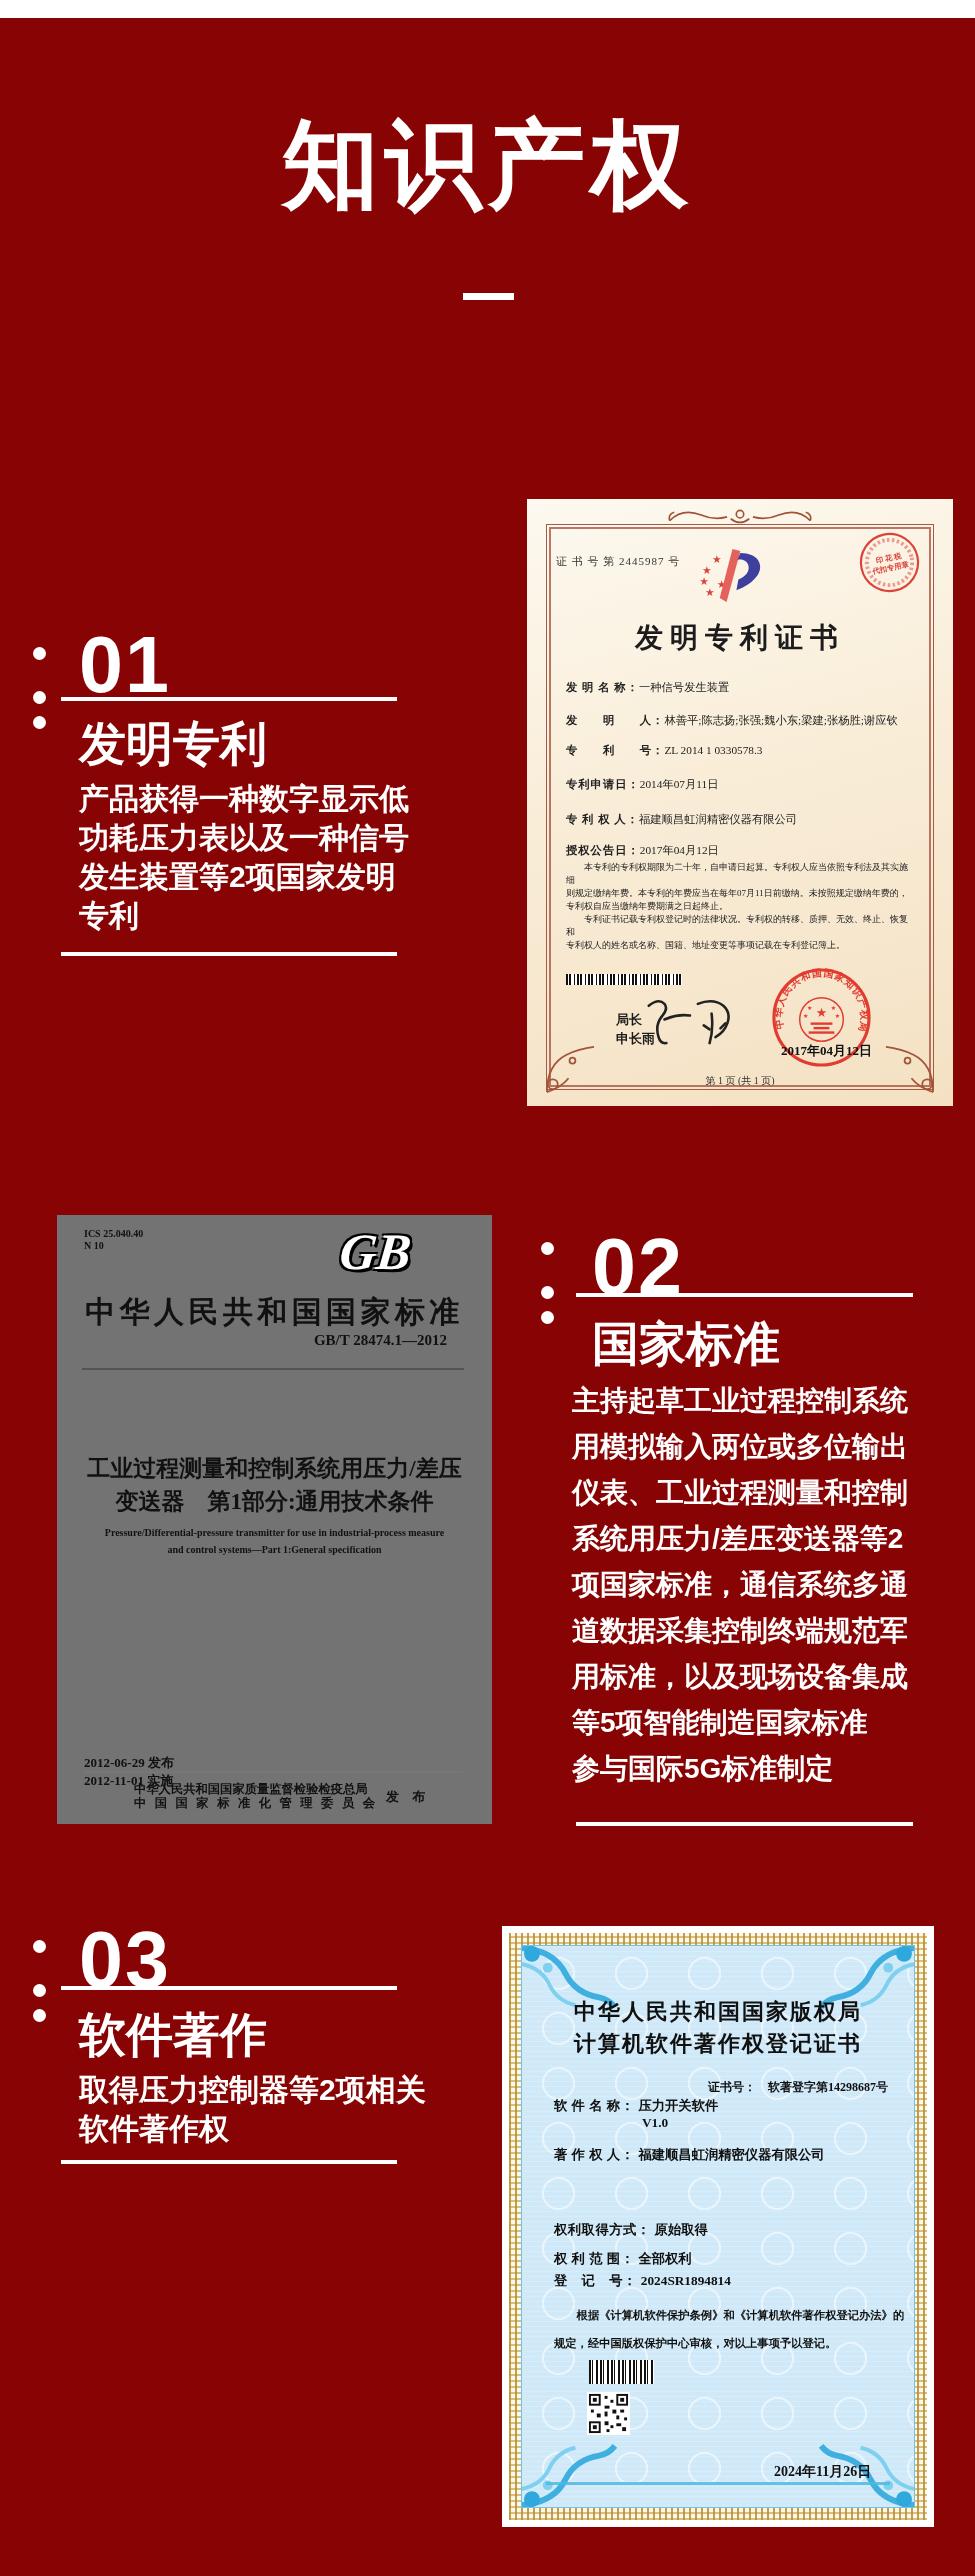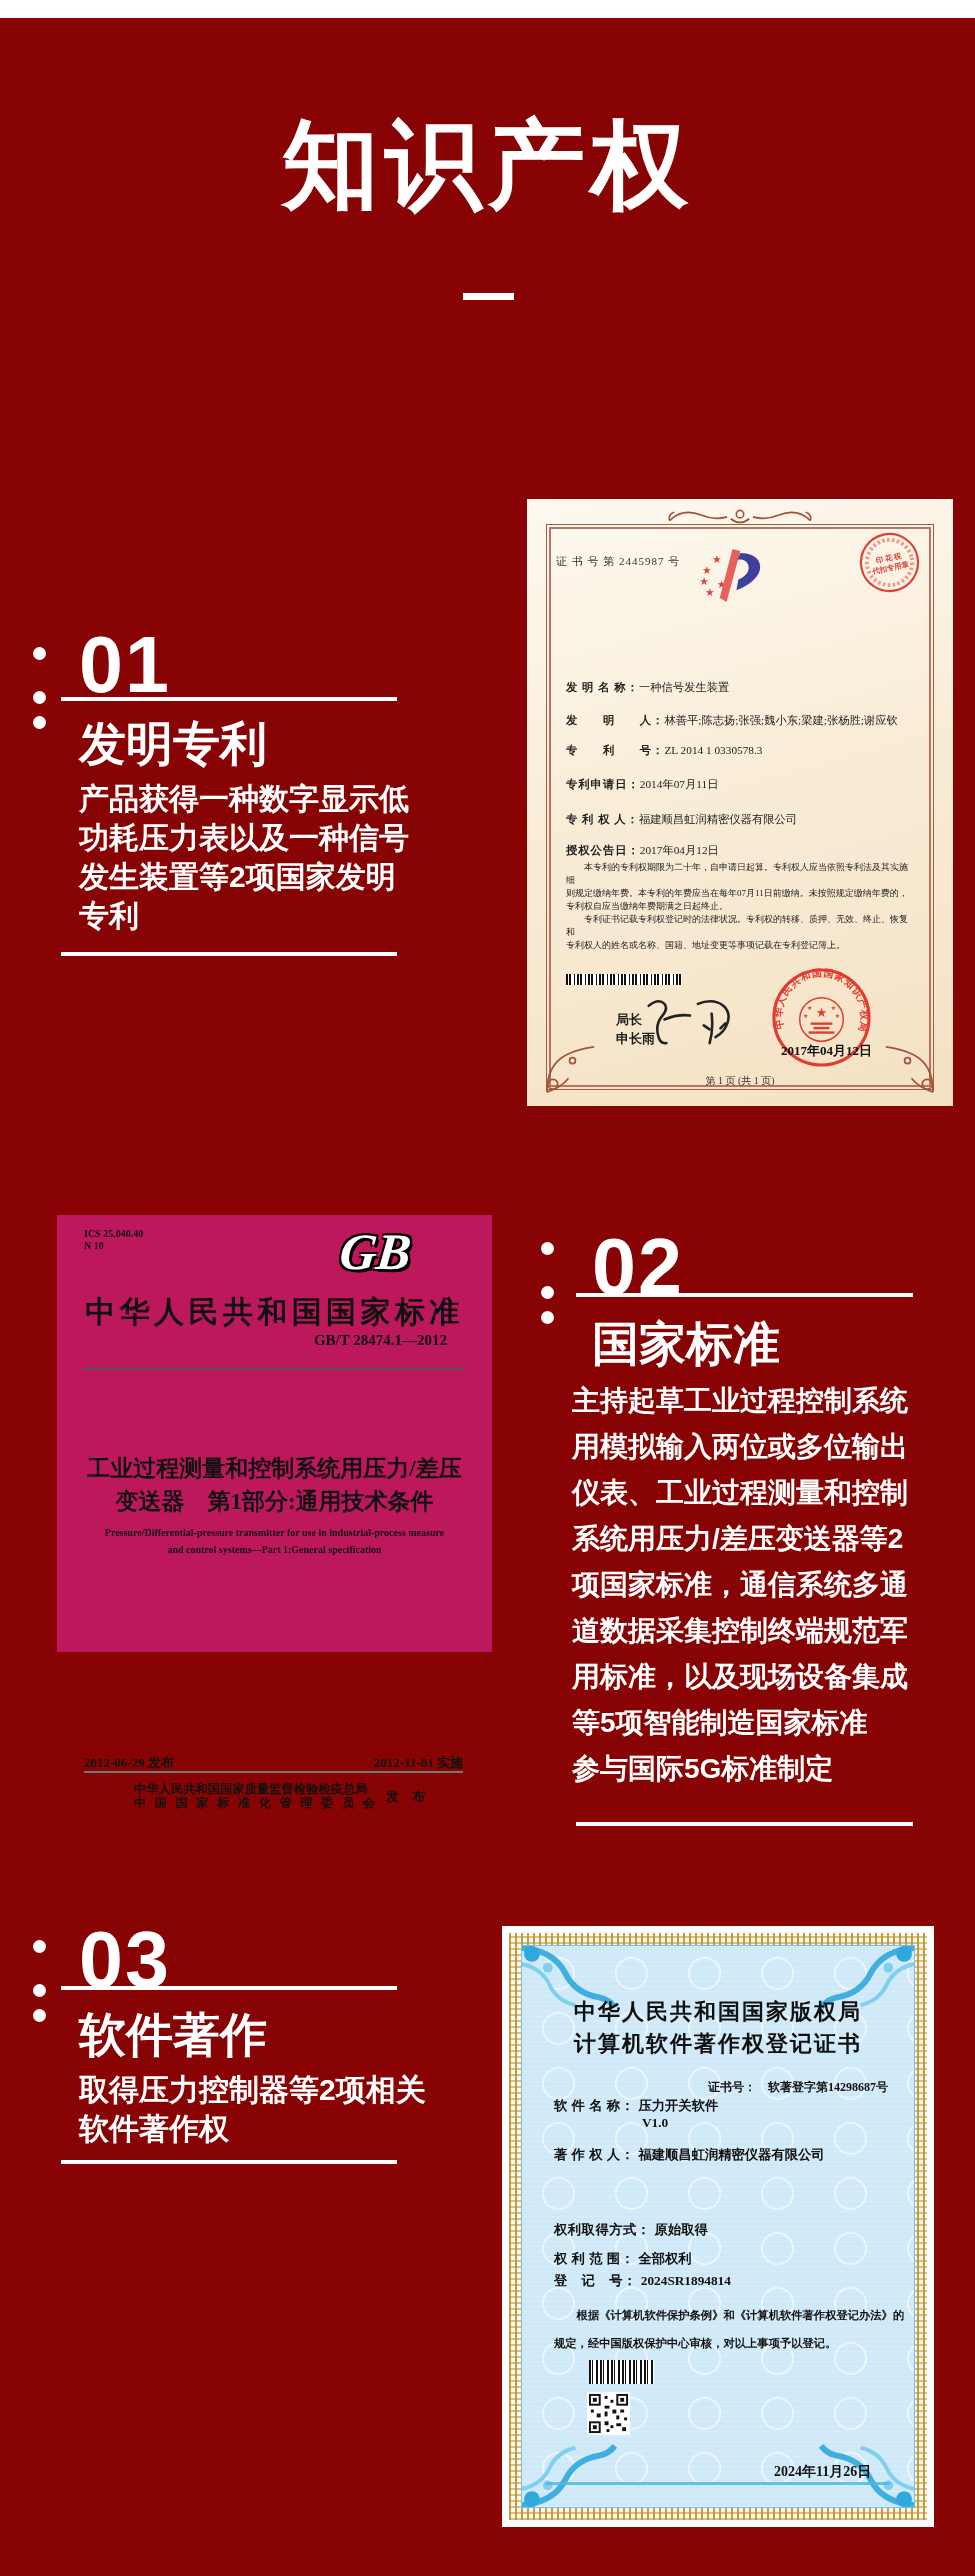--- a/index.html
+++ b/index.html
@@ -36,36 +36,36 @@
   .p-row b{font-weight:bold;letter-spacing:1px;}
   .p-paras{left:39px;top:362px;width:347px;font-size:9px;line-height:13px;color:#222;}
   .p-paras p{margin:0;white-space:pre-line;}
   .p-barcode{left:39px;top:475px;width:116px;height:11px;
      background:repeating-linear-gradient(90deg,#111 0 2px,#fff 2px 3px,#111 3px 5px,#fff 5px 8px,#111 8px 9px,#fff 9px 11px);}
   .p-dir{font-size:13px;font-weight:bold;color:#1c1c1c;margin-left:48px;}
   .p-sealdate{left:254px;top:543px;font-size:13px;font-weight:bold;color:#111;}
   .p-pagenote{left:0;top:575px;width:426px;text-align:center;font-size:10px;color:#333;}
 
   
-  .gb-doc{left:57px;top:1215px;width:435px;height:437px;background:#be185d;color:#111;
+  .gb-doc{left:57px;top:1215px;width:435px;height:609px;background:#737373;color:#111;
           font-family:"Liberation Serif", serif;}
   .gb-ics{left:27px;top:13px;font-size:10px;font-weight:bold;line-height:12px;}
   .gb-logo{left:283px;top:8px;font-size:51px;font-weight:900;font-style:italic;
            font-family:"Liberation Serif", serif;color:#fff;transform:skewX(-6deg);
            text-shadow:-2px -2px 0 #000,2px -2px 0 #000,-2px 2px 0 #000,2px 2px 0 #000,3px 3px 0 #000;}
   .gb-title{left:0;top:77px;width:435px;text-align:center;font-size:30px;font-weight:bold;
             letter-spacing:4.4px;}
   .gb-std{right:45px;top:117px;font-size:15px;font-weight:bold;}
   .gb-rule1{left:25px;top:153px;width:382px;height:2px;background:#555;}
   .gb-subject{left:0;top:237px;width:435px;text-align:center;font-size:23px;font-weight:bold;
               line-height:33px;white-space:pre-line;}
   .gb-en{left:0;top:309px;width:435px;text-align:center;font-size:10px;font-weight:bold;
          line-height:17px;white-space:pre-line;}
   .gb-dates{left:27px;top:539px;width:379px;display:flex;justify-content:space-between;
-            font-size:13px;font-weight:bold;}
+            font-size:13px;font-weight:bold;flex-direction:column;}
   .gb-rule2{left:27px;top:556px;width:379px;height:2px;background:#777;}
   .gb-issuer{left:77px;top:567px;width:241px;font-size:12.3px;font-weight:bold;line-height:14.3px;}
   .gb-issuer .l2{text-align:justify;text-align-last:justify;}
   .gb-pub{left:329px;top:573px;font-size:13px;font-weight:bold;letter-spacing:5px;}
 
   
   .sw-cert{left:502px;top:1926px;width:432px;height:601px;background:#ffffff;
            font-family:"Liberation Serif", serif;box-sizing:border-box;padding:7px;}
   .sw-gold{width:100%;height:100%;box-sizing:border-box;padding:12px;
      background-color:#fdf8ea;
@@ -134,20 +134,21 @@
       </g>
       <polygon points="36,2 44,4 30,56 23,52" fill="#e4625b"></polygon>
       <path d="M44,6 C62,6 68,18 62,28 C57,36 48,41 40,44 L42,33 C50,30 54,24 52,18 C50,13 45,12 41,13 Z" fill="#3f3f9d"></path>
     </svg>
     <svg class="abs" style="left:331px;top:32px;transform:rotate(-12deg);" width="63" height="63" viewBox="0 0 64 64">
       <circle cx="32" cy="32" r="29" fill="none" stroke="#dd4238" stroke-width="2.2"></circle>
       <circle cx="32" cy="32" r="23" fill="none" stroke="#dd4238" stroke-width="4" stroke-dasharray="2.5 2.5" opacity="0.5"></circle>
       <text x="32" y="30" font-size="7.5" fill="#dd4238" text-anchor="middle" font-weight="bold">印 花 税</text>
       <text x="32" y="40" font-size="7.5" fill="#dd4238" text-anchor="middle" font-weight="bold">代扣专用章</text>
     </svg>
+    <div class="p-title abs">发明专利证书</div>
 
     <div class="p-row" style="top:181px;"><b>发 明 名 称：</b><span>一种信号发生装置</span></div>
     <div class="p-row" style="top:214px;"><b>发　　明　　人：</b><span>林善平;陈志扬;张强;魏小东;梁建;张杨胜;谢应钦</span></div>
     <div class="p-row" style="top:244px;"><b>专　　利　　号：</b><span>ZL 2014 1 0330578.3</span></div>
     <div class="p-row" style="top:278px;"><b>专利申请日：</b><span>2014年07月11日</span></div>
     <div class="p-row" style="top:313px;"><b>专 利 权 人：</b><span>福建顺昌虹润精密仪器有限公司</span></div>
     <div class="p-row" style="top:344px;"><b>授权公告日：</b><span>2017年04月12日</span></div>
 
     <div class="p-paras abs">
       <p>　　本专利的专利权期限为二十年，自申请日起算。专利权人应当依照专利法及其实施细

